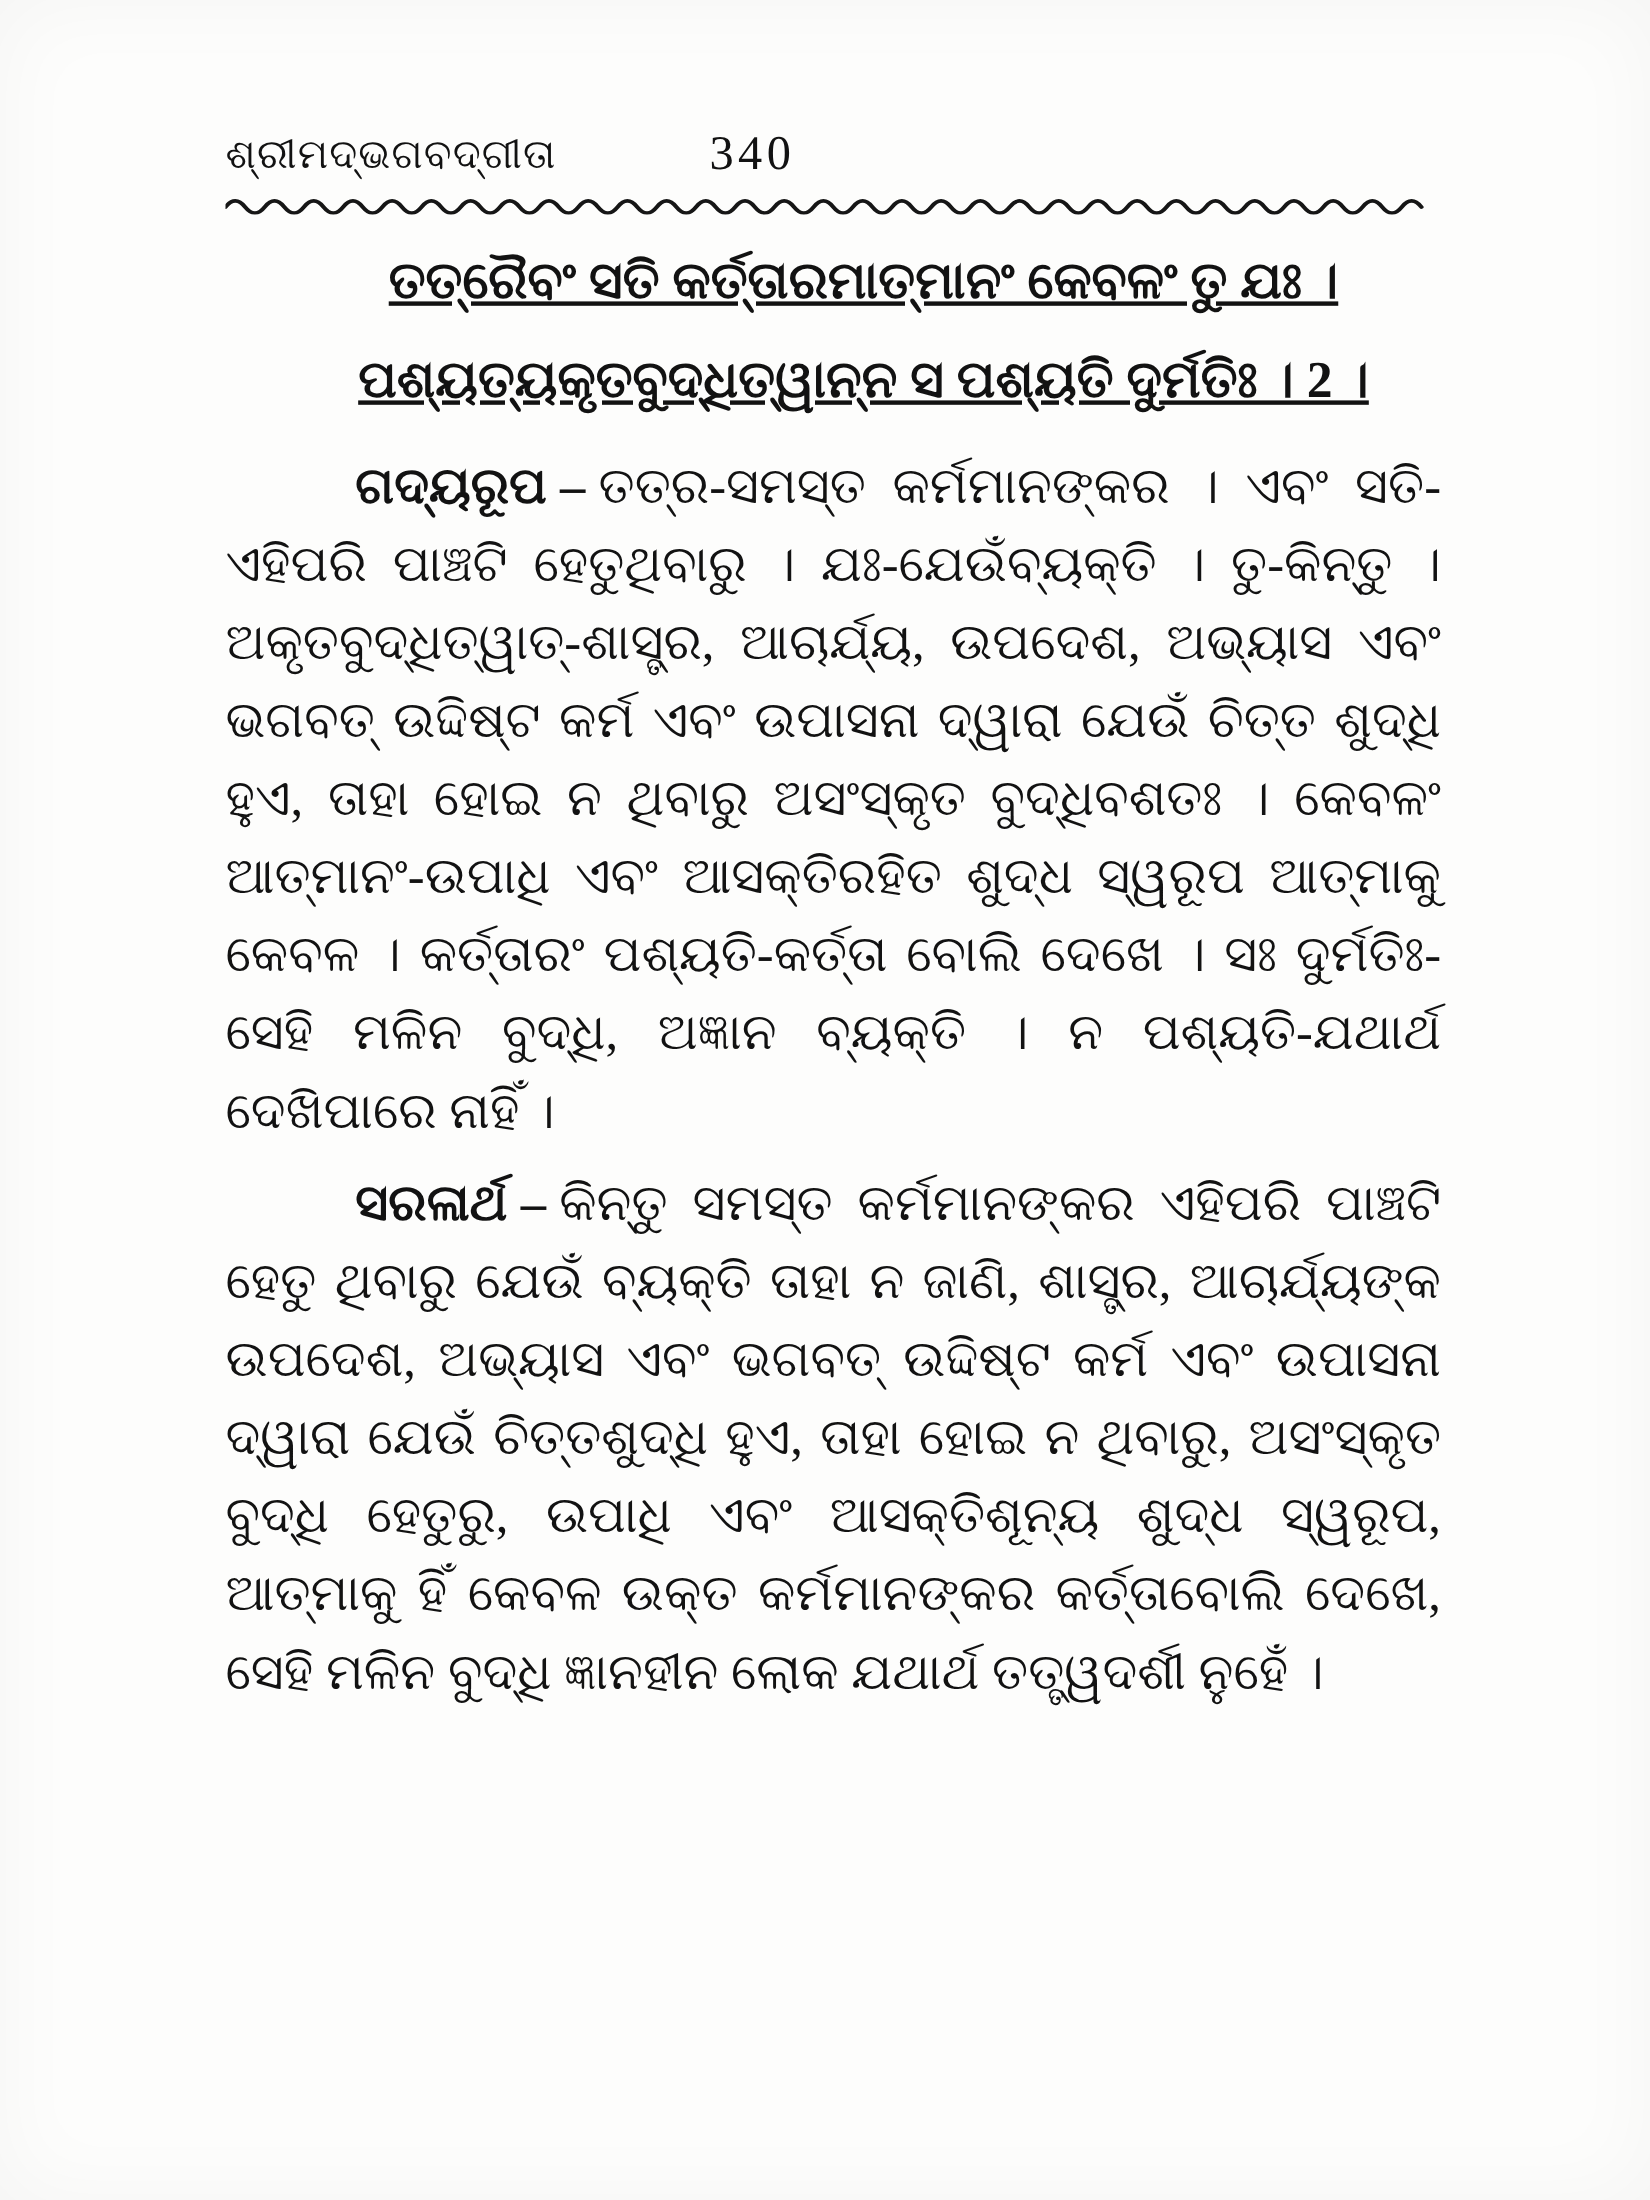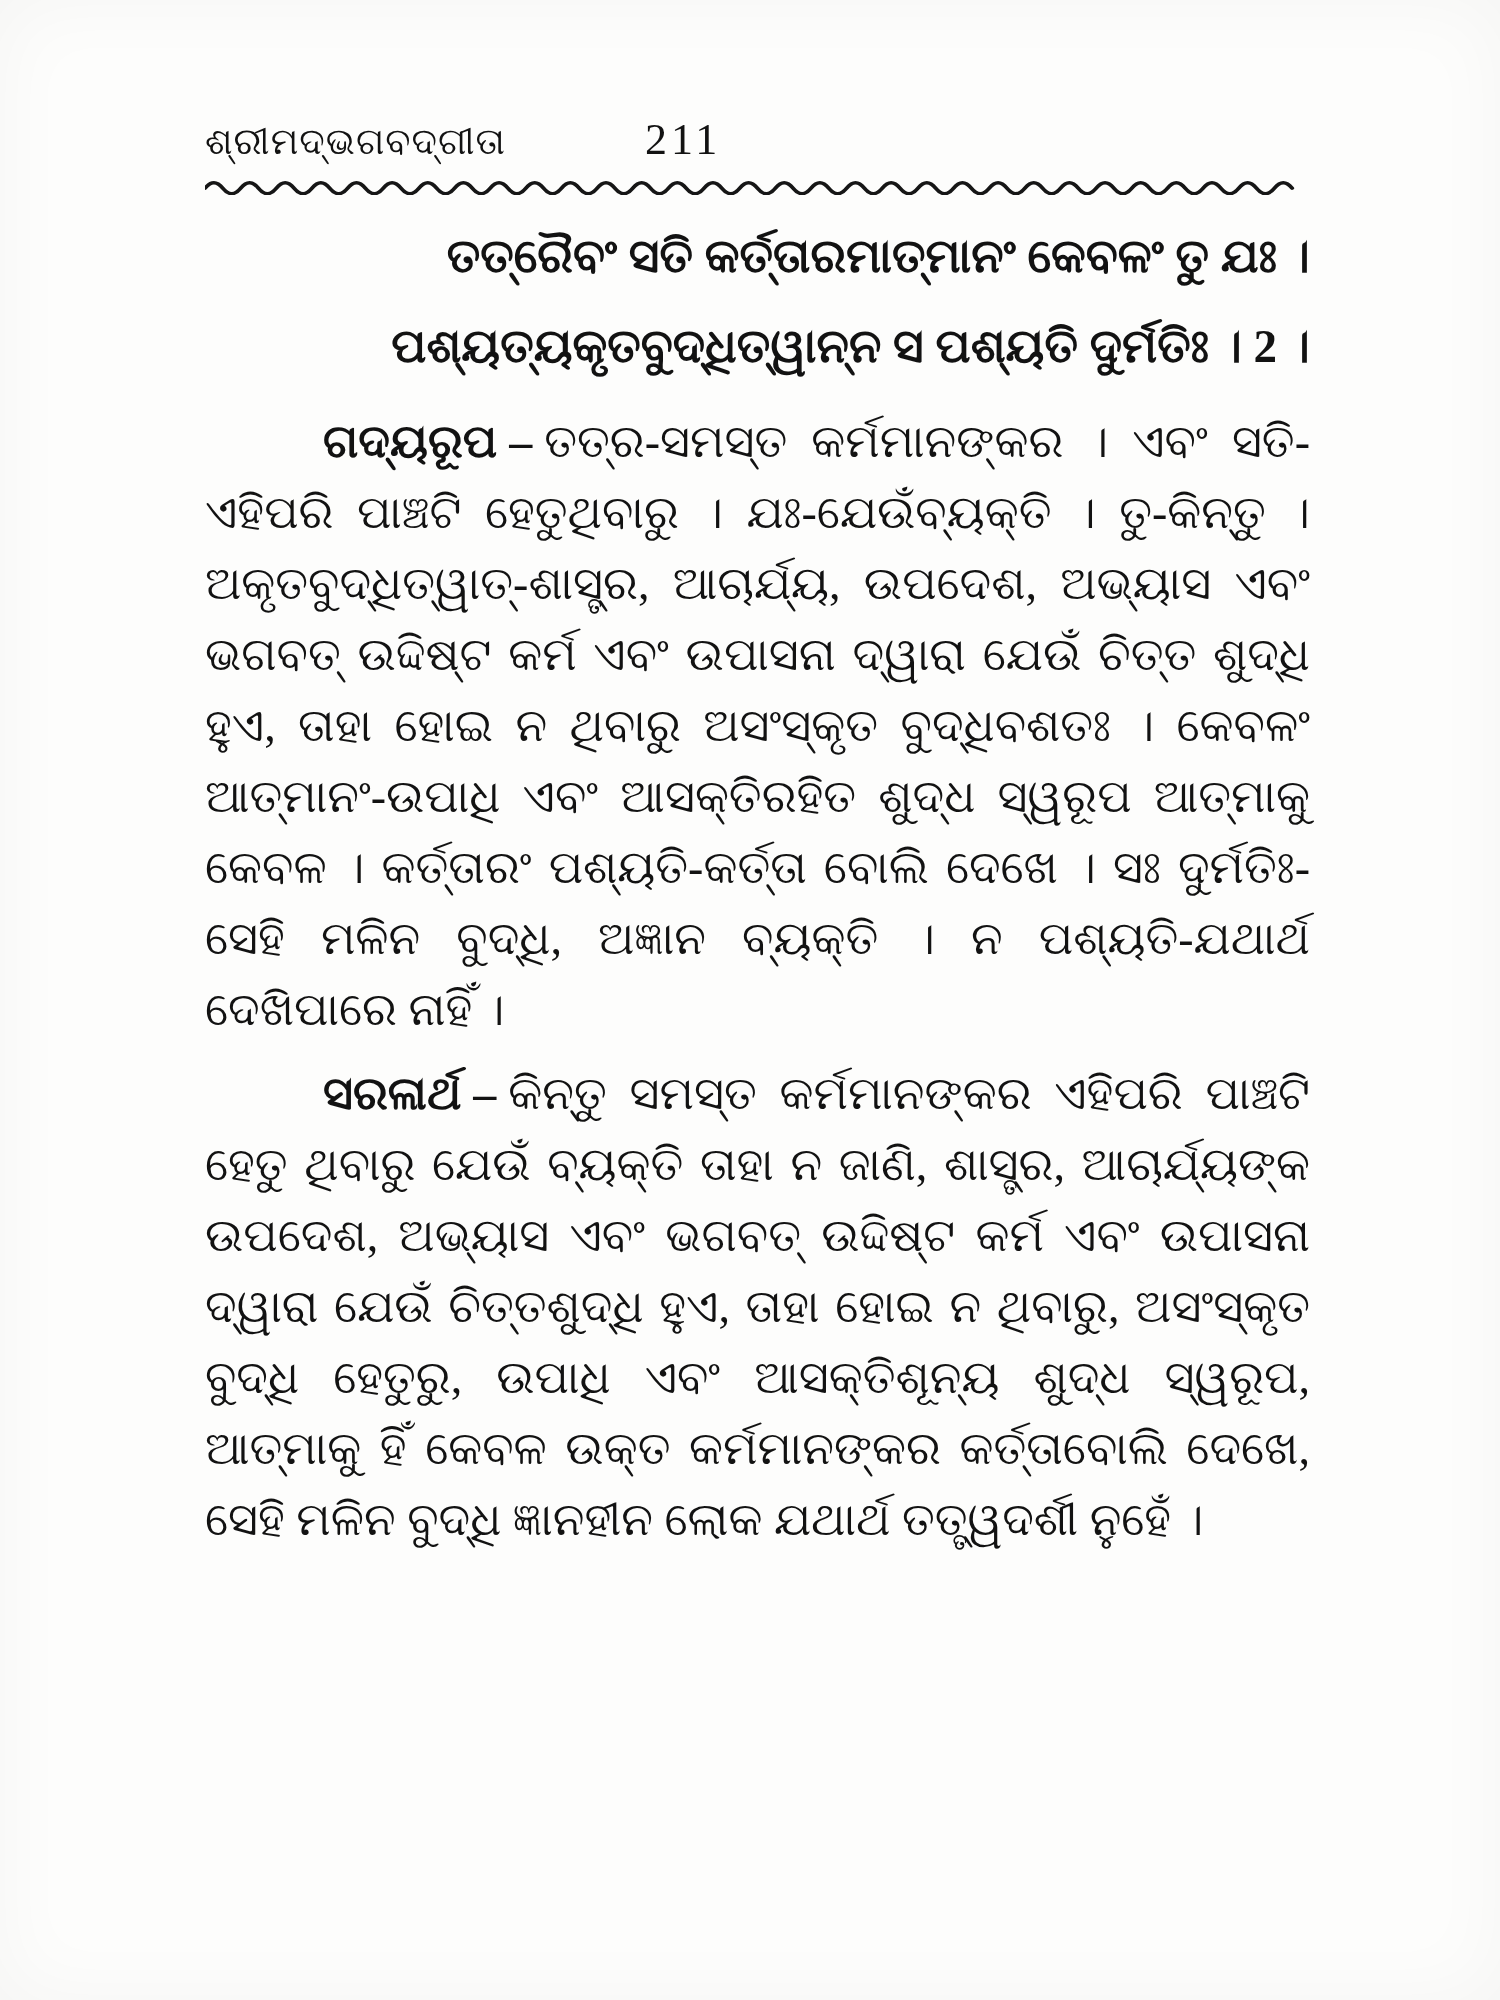--- a/index.html
+++ b/index.html
@@ -60,32 +60,33 @@
   .dash {
     font-weight: bold;
     margin-right: 12px;
   }
   .verse {
     margin: 16px 0 15px 0;
     padding-left: 55px;
     font-weight: bold;
     font-size: 47px;
     line-height: 90px;
-    text-align: right;
+    text-align: center;
     text-indent: 0;
+    text-decoration: underline;
   }
 </style>
 </head>
 <body>
 
 <div class="page">
 
   <div class="header">
     <span class="title">ଶ୍ରୀମଦ୍‌ଭଗବଦ୍‌ଗୀତା</span>
-    <span class="pageno">211</span>
+    <span class="pageno">340</span>
   </div>
 
   <svg class="wave" viewBox="0 0 1116 20" preserveAspectRatio="none" aria-hidden="true">
     <path fill="none" stroke="#161616" stroke-width="4" stroke-linecap="round" d="M0,12 q9,-13 18,0 t18,0 t18,0 t18,0 t18,0 t18,0 t18,0 t18,0 t18,0 t18,0 t18,0 t18,0 t18,0 t18,0 t18,0 t18,0 t18,0 t18,0 t18,0 t18,0 t18,0 t18,0 t18,0 t18,0 t18,0 t18,0 t18,0 t18,0 t18,0 t18,0 t18,0 t18,0 t18,0 t18,0 t18,0 t18,0 t18,0 t18,0 t18,0 t18,0 t18,0 t18,0 t18,0 t18,0 t18,0 t18,0 t18,0 t18,0 t18,0 t18,0 t18,0 t18,0 t18,0 t18,0 t18,0 t18,0 t18,0 t18,0 t18,0 t18,0 t18,0"></path>
   </svg>
 
   <div class="body-text">
 
 
 

